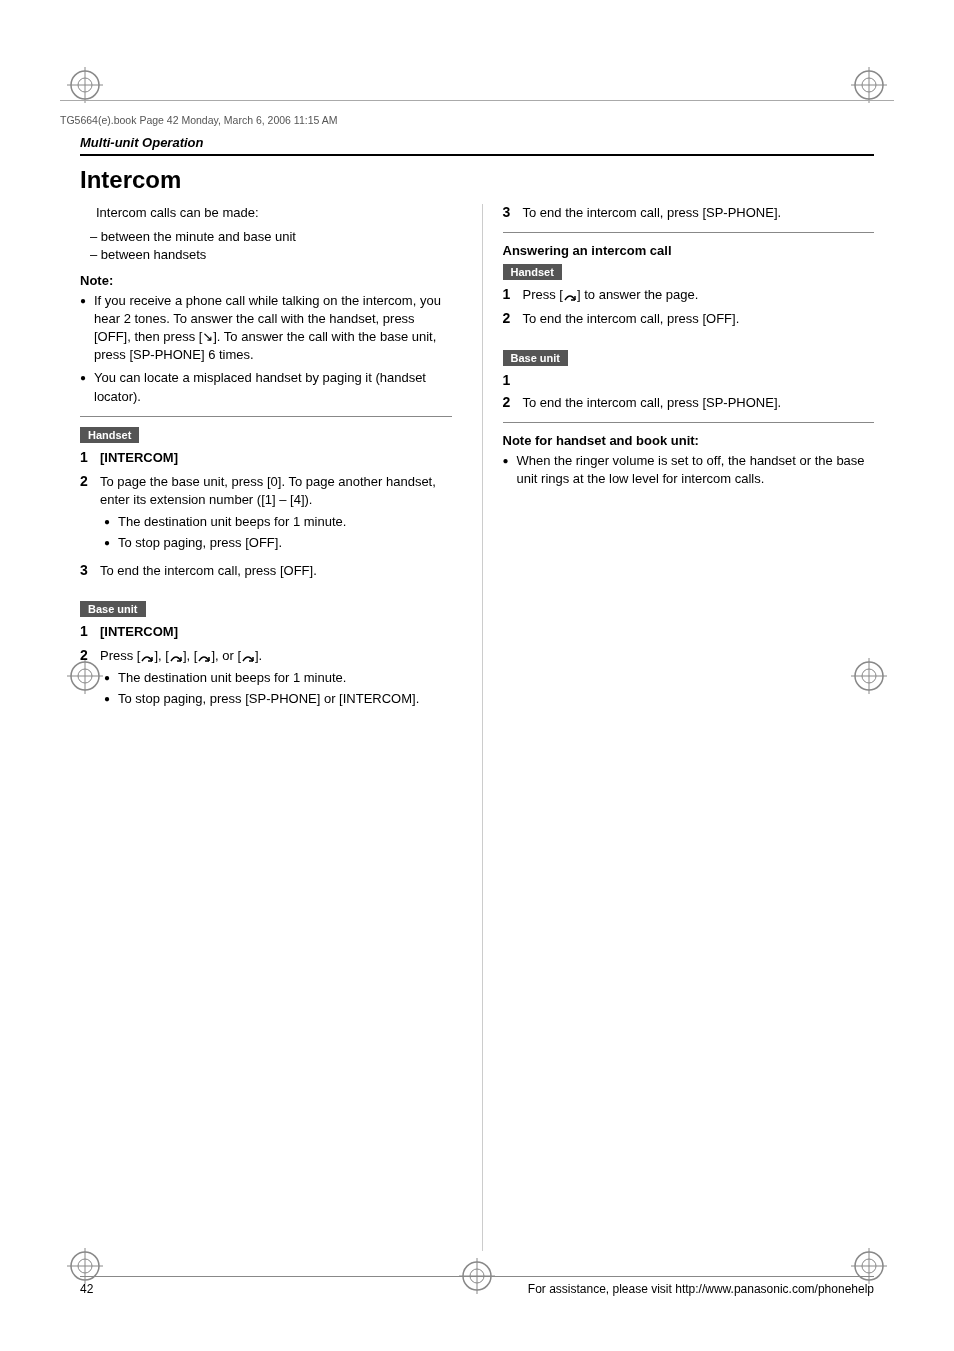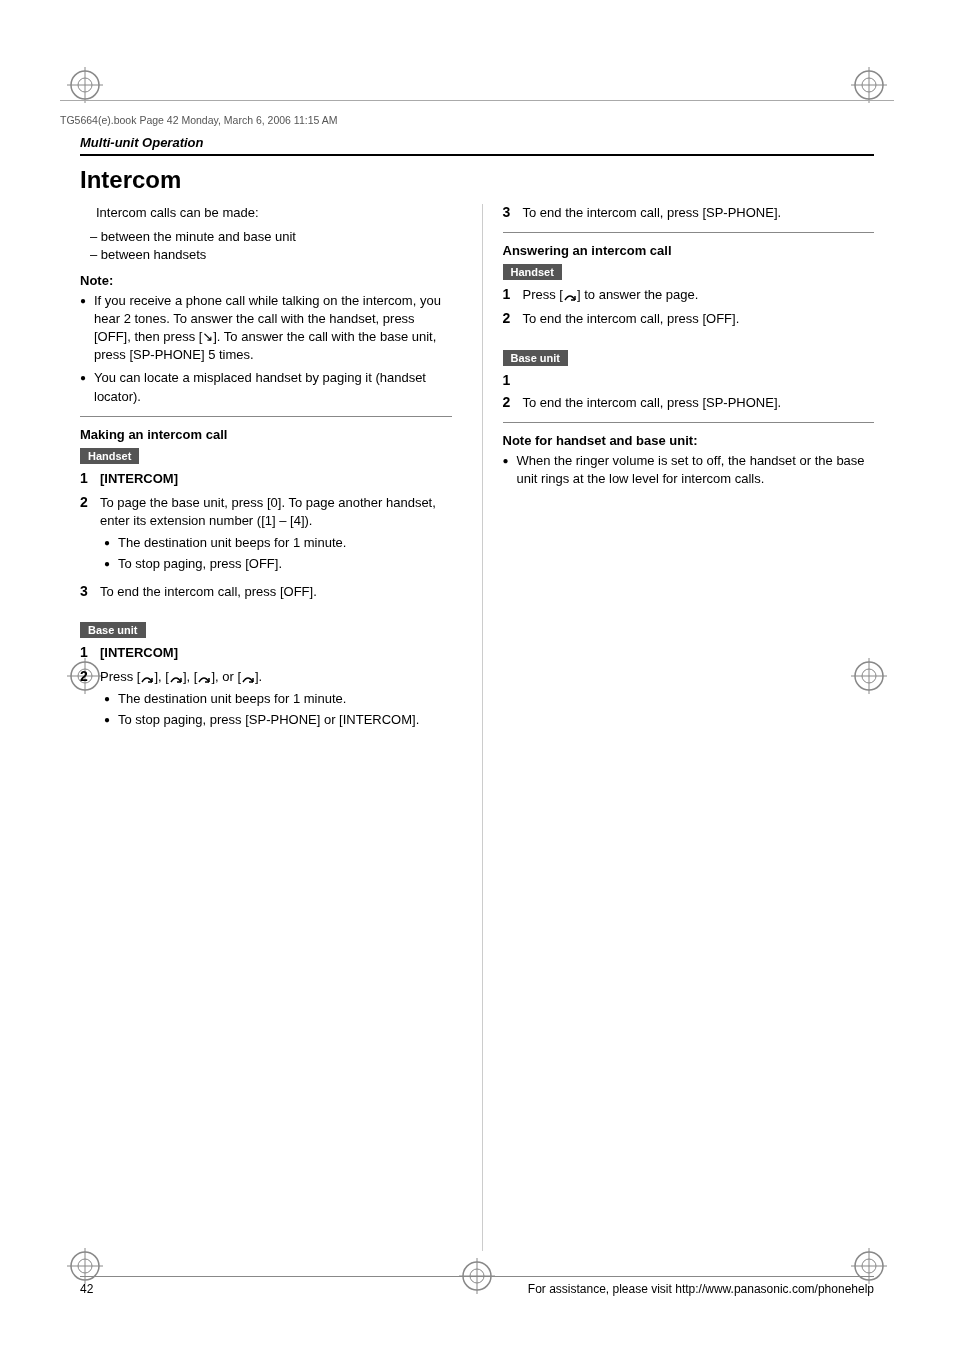--- a/index.html
+++ b/index.html
@@ -214,30 +214,29 @@
 
       <p>Intercom calls can be made:</p>
       <div class="dash-list">
         <div class="dash-item">between the minute and base unit</div>
         <div class="dash-item">between handsets</div>
       </div>
 
       <div class="note-label">Note:</div>
       <ul class="bullet-list">
         <li>
-          <span>If you receive a phone call while talking on the intercom, you hear 2 tones. To answer the call with the handset, press [OFF], then press [↘]. To answer the call with the base unit, press [SP-PHONE] 5 times.</span>
+          <span>If you receive a phone call while talking on the intercom, you hear 2 tones. To answer the call with the handset, press [OFF], then press [↘]. To answer the call with the base unit, press [SP-PHONE] 6 times.</span>
         </li>
         <li>
           <span>You can locate a misplaced handset by paging it (handset locator).</span>
         </li>
       </ul>
 
       <hr class="divider">
 
-      <div class="sub-heading">Making an intercom call</div>
       <span class="badge">Handset</span>
 
       <div class="step">
         <div class="step-num">1</div>
         <div class="step-content">
           <span class="bold">[INTERCOM]</span>
         </div>
       </div>
 
       <div class="step">
@@ -346,21 +345,21 @@
 
       <div class="step">
         <div class="step-num">2</div>
         <div class="step-content">
           <span>To end the intercom call, press [SP-PHONE].</span>
         </div>
       </div>
 
       <hr class="divider">
 
-      <div class="note-label">Note for handset and base unit:</div>
+      <div class="note-label">Note for handset and book unit:</div>
       <ul class="bullet-list">
         <li>
           <span>When the ringer volume is set to off, the handset or the base unit rings at the low level for intercom calls.</span>
         </li>
       </ul>
 
     </div>
 
   </div>
 

